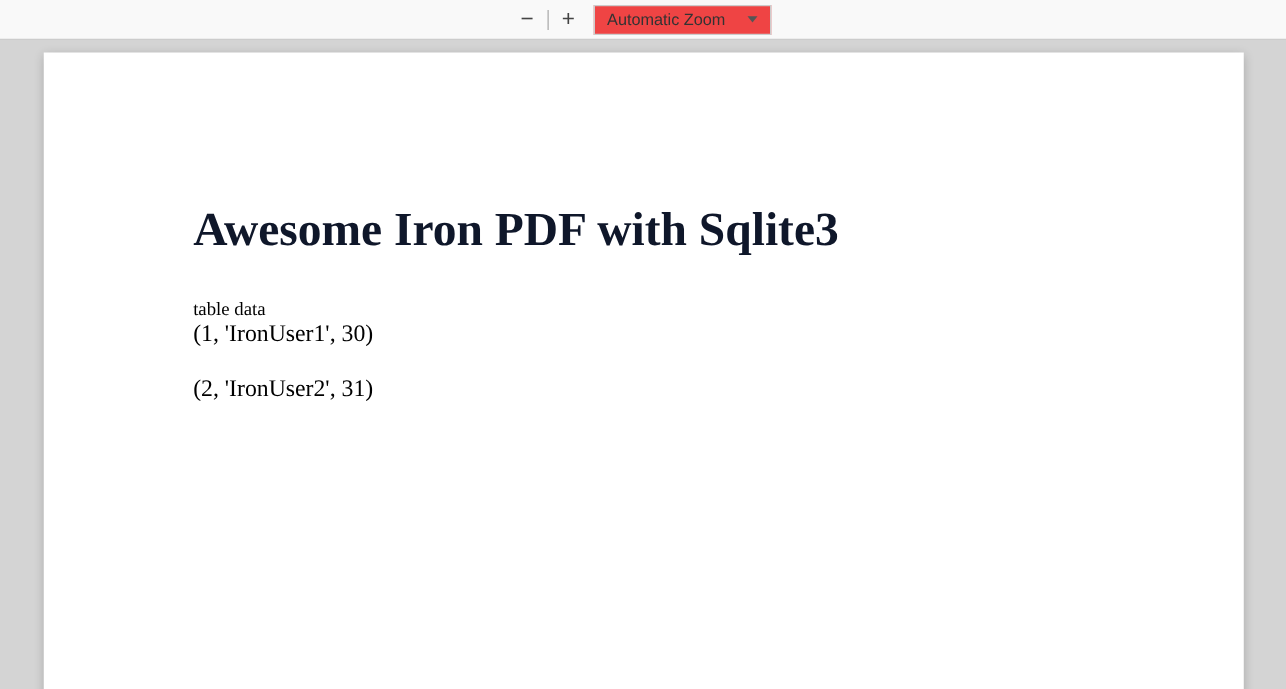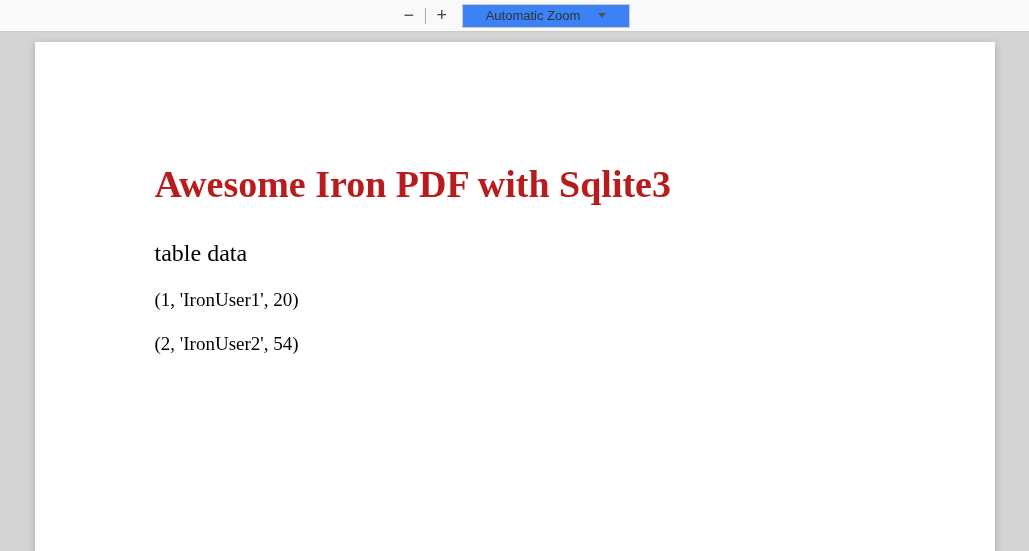--- a/index.html
+++ b/index.html
@@ -35,25 +35,25 @@
       background: transparent;
       border: none;
     }
     .zoom-divider {
       width: 1px;
       height: 16px;
       background: #aaa;
     }
     .zoom-select {
       height: 24px;
-      background: #3b82f6;
+      background: #ef4444;
       border: 1px solid #ccc;
       display: flex;
       align-items: center;
-      padding: 0 23px;
+      padding: 0 10px;
       gap: 18px;
       cursor: pointer;
       font-size: 13px;
       color: #333;
       margin-left: 4px;
     }
     .chevron-down {
       width: 0;
       height: 0;
       border-left: 4px solid transparent;
@@ -71,28 +71,27 @@
       width: 960px;
       min-height: 1200px;
       background: #fff;
       box-shadow: 0 2px 8px rgba(0,0,0,0.2);
       padding: 120px 120px 60px 120px;
     }
     .doc-title {
       font-family: 'Times New Roman', Times, serif;
       font-size: 38px;
       font-weight: bold;
-      color: #b91c1c;
+      color: #0f172a;
       margin-bottom: 34px;
     }
     .doc-subtitle {
       font-family: 'Times New Roman', Times, serif;
-      font-size: 24px;
+      font-size: 15px;
       color: #000;
-      margin-bottom: 22px;
     }
     .data-row {
       font-family: 'Times New Roman', Times, serif;
       font-size: 19px;
       color: #000;
       margin-bottom: 22px;
     }
   </style>
 </head>
 <body>
@@ -108,16 +107,16 @@
   <div class="zoom-select">
     <span>Automatic Zoom</span>
     <span class="chevron-down"></span>
   </div>
 </div>
 
 <div class="viewer-area">
   <div class="pdf-page">
     <h1 class="doc-title">Awesome Iron PDF with Sqlite3</h1>
     <p class="doc-subtitle">table data</p>
-    <p class="data-row">(1, 'IronUser1', 20)</p>
-    <p class="data-row">(2, 'IronUser2', 54)</p>
+    <p class="data-row">(1, 'IronUser1', 30)</p>
+    <p class="data-row">(2, 'IronUser2', 31)</p>
   </div>
 </div>
 
 </body></html>

